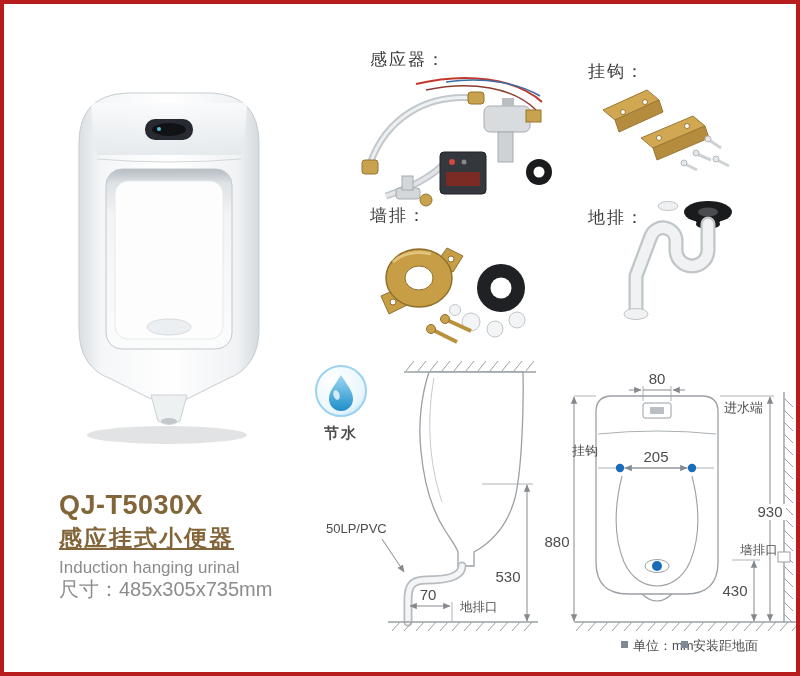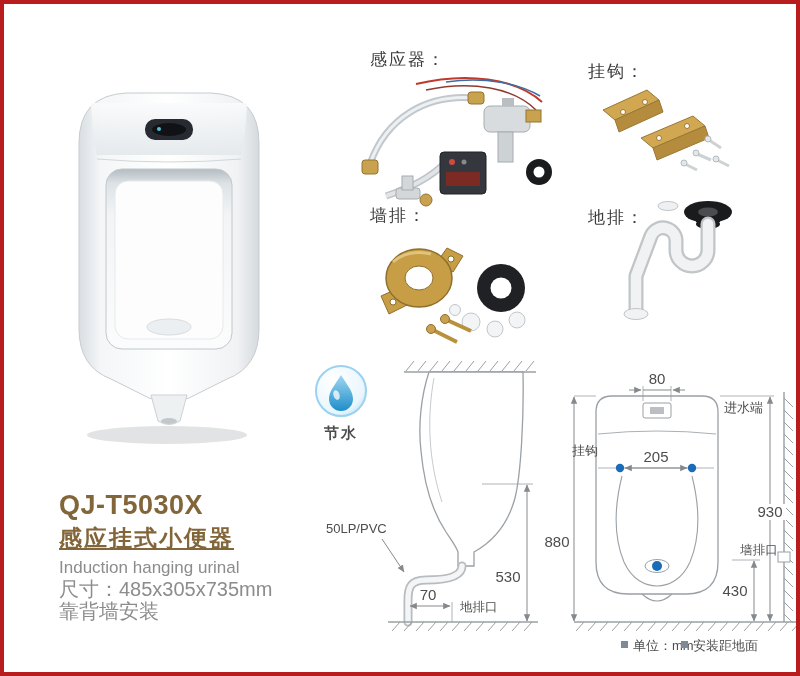--- a/index.html
+++ b/index.html
@@ -240,16 +240,15 @@
     </svg>
     <div class="badge-label">节水</div>
   </div>
 
 
   <div class="abs product-info" style="left:55px;top:487px">
     <div class="model">QJ-T5030X</div>
     <div class="name-cn">感应挂式小便器</div>
     <div class="name-en">Induction hanging urinal</div>
     <div class="size-ln">尺寸：485x305x735mm</div>
-    <div class="install-ln">靠背墙安装</div>
   </div>
 
 </div>
 
 </body></html>

